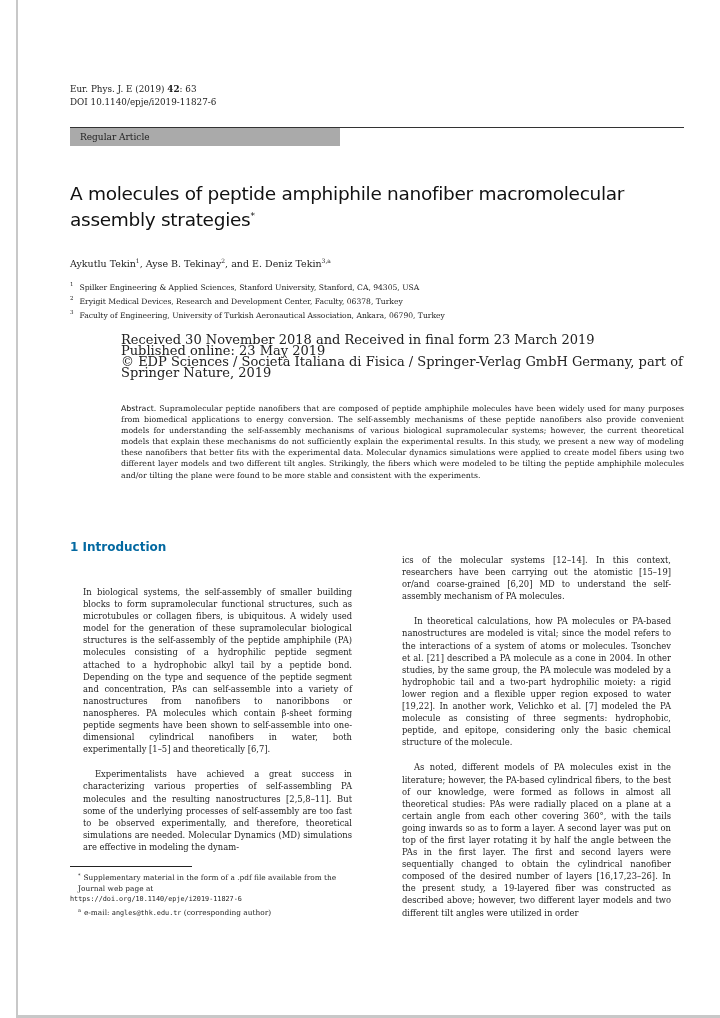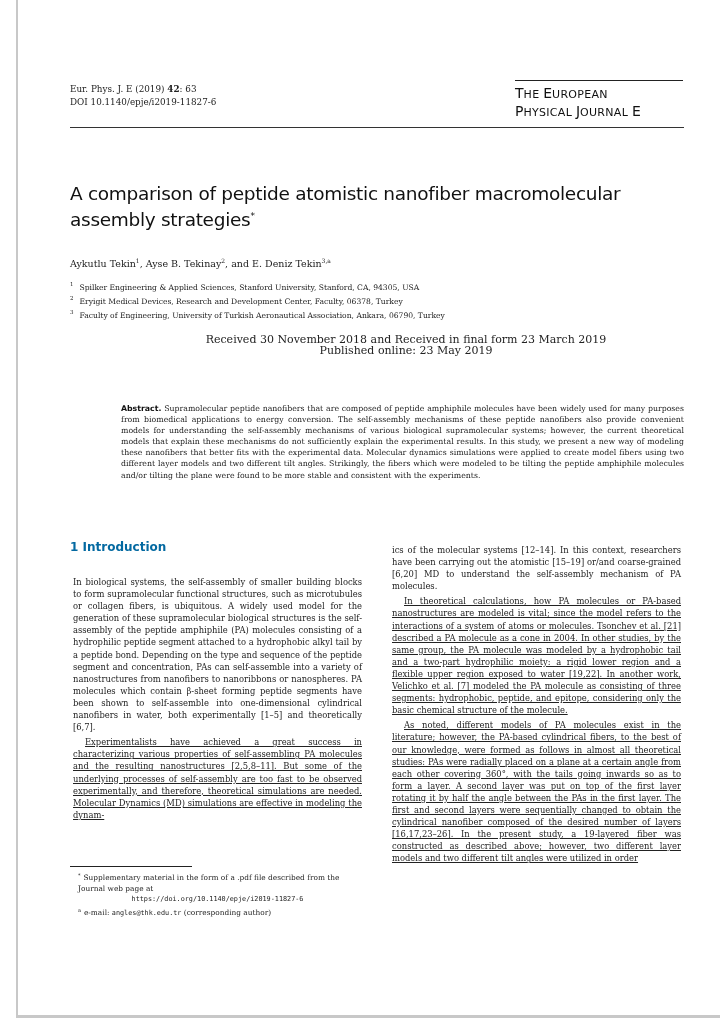--- a/index.html
+++ b/index.html
@@ -50,100 +50,98 @@
   .title sup { font-size: 9px; }
   .authors {
     left: 52px; top: 257px; font-size: 9.5px; color: #222;
   }
   .authors sup { font-size: 6px; }
   .affils {
     left: 52px; top: 279px; font-size: 7.6px; line-height: 10.5px; color: #222;
   }
   .affils sup { font-size: 5.5px; margin-right: 6px; }
   .dates {
-    left: 103px; top: 334px; width: 570px; font-size: 11px; line-height: 11px; color: #222; text-align: center;
+    left: 103px; top: 334px; width: 570px; font-size: 13px; line-height: 11px; color: #222;
   }
   .abstract {
     left: 103px; top: 403px; width: 563px;
     font-size: 7.8px; line-height: 11.1px; text-align: justify; color: #222;
   }
   .abstract .label {
-    font-family: "DejaVu Sans", sans-serif; font-weight: bold; color: #111;
+    font-family: "DejaVu Sans", sans-serif; font-weight: normal; color: #111;
   }
   .section-heading {
     left: 52px; top: 540px;
     font-family: "DejaVu Sans", sans-serif; font-weight: bold;
     font-size: 12px; color: #0369a1;
   }
   .col {
     width: 295px; font-size: 8.4px; line-height: 12.1px; text-align: justify; color: #222;
   }
-  .col p { margin: 3px; text-indent: 0; }
-  .col p.indent { text-indent: 12px; text-decoration: underline; }
+  .col p { margin: 13px; text-indent: 0; }
+  .col p.indent { text-indent: 12px; }
   .col-left { left: 52px; top: 573px; }
   .col-right { left: 371px; top: 541px; }
   .footnote-rule {
     left: 52px; top: 866px; width: 122px; border-top: 1px solid #222;
   }
   .footnotes {
     left: 52px; top: 870px; width: 295px; font-size: 7.4px; line-height: 11px; color: #222;
   }
-  .footnotes .mono { font-family: "DejaVu Sans Mono", monospace; font-size: 6.8px; text-align: center; }
+  .footnotes .mono { font-family: "DejaVu Sans Mono", monospace; font-size: 6.8px; }
   .footnotes sup { font-size: 5px; margin-right: 3px; }
   .fn { padding-left: 8px; text-indent: -0px; }
 </style>
 </head>
 <body>
 
 <div class="page">
 
   <div class="abs journal-ref">
     <div><span>Eur. Phys. J. E (2019) </span><b>42</b><span>: 63</span></div>
     <div>DOI 10.1140/epje/i2019-11827-6</div>
   </div>
 
-  <div class="abs journal-brand">
-    <div><span>T</span><span class="sc">HE </span><span>E</span><span class="sc">UROPEAN</span></div>
-    <div><span>P</span><span class="sc">HYSICAL </span><span>J</span><span class="sc">OURNAL </span><span>E</span></div>
-  </div>
 
   <div class="abs rule"></div>
+  <div class="abs article-type">Regular Article</div>
 
-  <div class="abs title"><span>A comparison of peptide atomistic nanofiber macromolecular assembly strategies</span><sup>*</sup></div>
+  <div class="abs title"><span>A molecules of peptide amphiphile nanofiber macromolecular assembly strategies</span><sup>*</sup></div>
 
   <div class="abs authors">
     <span>Aykutlu Tekin</span><sup>1</sup><span>, </span><span>Ayse B. Tekinay</span><sup>2</sup><span>, and </span><span>E. Deniz Tekin</span><sup>3,a</sup>
   </div>
 
   <div class="abs affils">
     <div><sup>1</sup><span>Spilker Engineering &amp; Applied Sciences, Stanford University, Stanford, CA, 94305, USA</span></div>
     <div><sup>2</sup><span>Eryigit Medical Devices, Research and Development Center, Faculty, 06378, Turkey</span></div>
     <div><sup>3</sup><span>Faculty of Engineering, University of Turkish Aeronautical Association, Ankara, 06790, Turkey</span></div>
   </div>
 
   <div class="abs dates">
     <div>Received 30 November 2018 and Received in final form 23 March 2019</div>
     <div>Published online: 23 May 2019</div>
+    <div>© EDP Sciences / Società Italiana di Fisica / Springer-Verlag GmbH Germany, part of Springer Nature, 2019</div>
   </div>
 
   <div class="abs abstract"><span class="label">Abstract.</span> <span>Supramolecular peptide nanofibers that are composed of peptide amphiphile molecules have been widely used for many purposes from biomedical applications to energy conversion. The self-assembly mechanisms of these peptide nanofibers also provide convenient models for understanding the self-assembly mechanisms of various biological supramolecular systems; however, the current theoretical models that explain these mechanisms do not sufficiently explain the experimental results. In this study, we present a new way of modeling these nanofibers that better fits with the experimental data. Molecular dynamics simulations were applied to create model fibers using two different layer models and two different tilt angles. Strikingly, the fibers which were modeled to be tilting the peptide amphiphile molecules and/or tilting the plane were found to be more stable and consistent with the experiments.</span></div>
 
   <div class="abs section-heading">1 Introduction</div>
 
   <div class="abs col col-left">
     <p>In biological systems, the self-assembly of smaller building blocks to form supramolecular functional structures, such as microtubules or collagen fibers, is ubiquitous. A widely used model for the generation of these supramolecular biological structures is the self-assembly of the peptide amphiphile (PA) molecules consisting of a hydrophilic peptide segment attached to a hydrophobic alkyl tail by a peptide bond. Depending on the type and sequence of the peptide segment and concentration, PAs can self-assemble into a variety of nanostructures from nanofibers to nanoribbons or nanospheres. PA molecules which contain β-sheet forming peptide segments have been shown to self-assemble into one-dimensional cylindrical nanofibers in water, both experimentally [1–5] and theoretically [6,7].</p>
     <p class="indent">Experimentalists have achieved a great success in characterizing various properties of self-assembling PA molecules and the resulting nanostructures [2,5,8–11]. But some of the underlying processes of self-assembly are too fast to be observed experimentally, and therefore, theoretical simulations are needed. Molecular Dynamics (MD) simulations are effective in modeling the dynam-</p>
   </div>
 
   <div class="abs col col-right">
     <p>ics of the molecular systems [12–14]. In this context, researchers have been carrying out the atomistic [15–19] or/and coarse-grained [6,20] MD to understand the self-assembly mechanism of PA molecules.</p>
     <p class="indent">In theoretical calculations, how PA molecules or PA-based nanostructures are modeled is vital; since the model refers to the interactions of a system of atoms or molecules. Tsonchev et al. [21] described a PA molecule as a cone in 2004. In other studies, by the same group, the PA molecule was modeled by a hydrophobic tail and a two-part hydrophilic moiety: a rigid lower region and a flexible upper region exposed to water [19,22]. In another work, Velichko et al. [7] modeled the PA molecule as consisting of three segments: hydrophobic, peptide, and epitope, considering only the basic chemical structure of the molecule.</p>
     <p class="indent">As noted, different models of PA molecules exist in the literature; however, the PA-based cylindrical fibers, to the best of our knowledge, were formed as follows in almost all theoretical studies: PAs were radially placed on a plane at a certain angle from each other covering 360°, with the tails going inwards so as to form a layer. A second layer was put on top of the first layer rotating it by half the angle between the PAs in the first layer. The first and second layers were sequentially changed to obtain the cylindrical nanofiber composed of the desired number of layers [16,17,23–26]. In the present study, a 19-layered fiber was constructed as described above; however, two different layer models and two different tilt angles were utilized in order</p>
   </div>
 
   <div class="abs footnote-rule"></div>
   <div class="abs footnotes">
-    <div class="fn"><sup>*</sup><span>Supplementary material in the form of a .pdf file described from the Journal web page at</span></div>
+    <div class="fn"><sup>*</sup><span>Supplementary material in the form of a .pdf file available from the Journal web page at</span></div>
     <div class="mono">https://doi.org/10.1140/epje/i2019-11827-6</div>
     <div class="fn"><sup>a</sup><span>e-mail: </span><span class="mono">angles@thk.edu.tr</span><span> (corresponding author)</span></div>
   </div>
 
 </div>
 
 </body></html>

